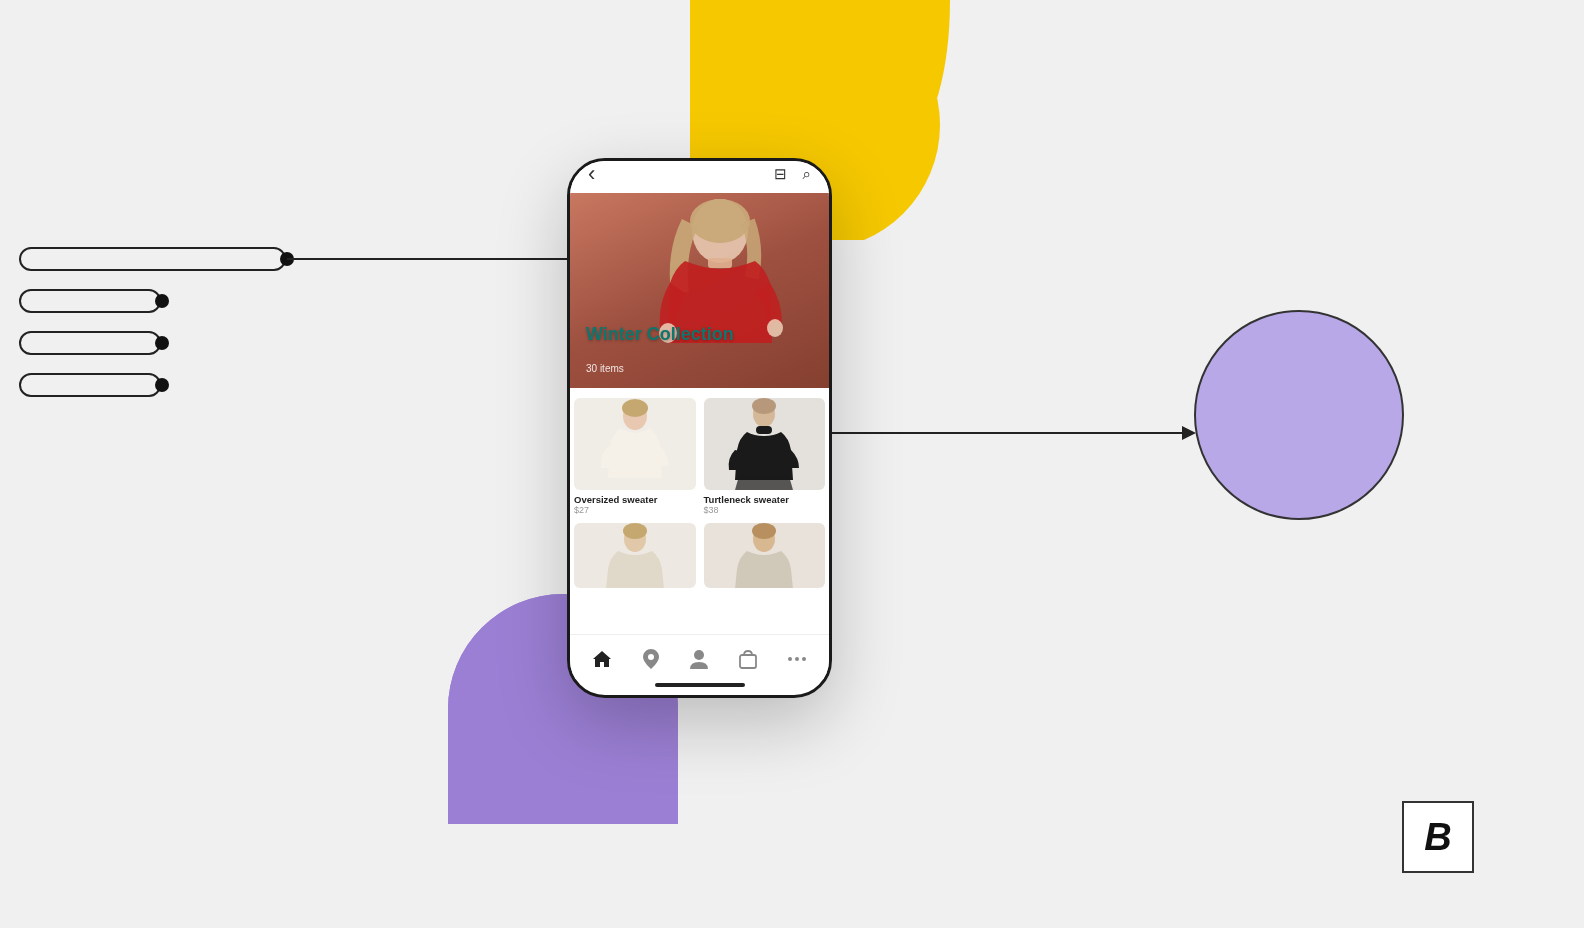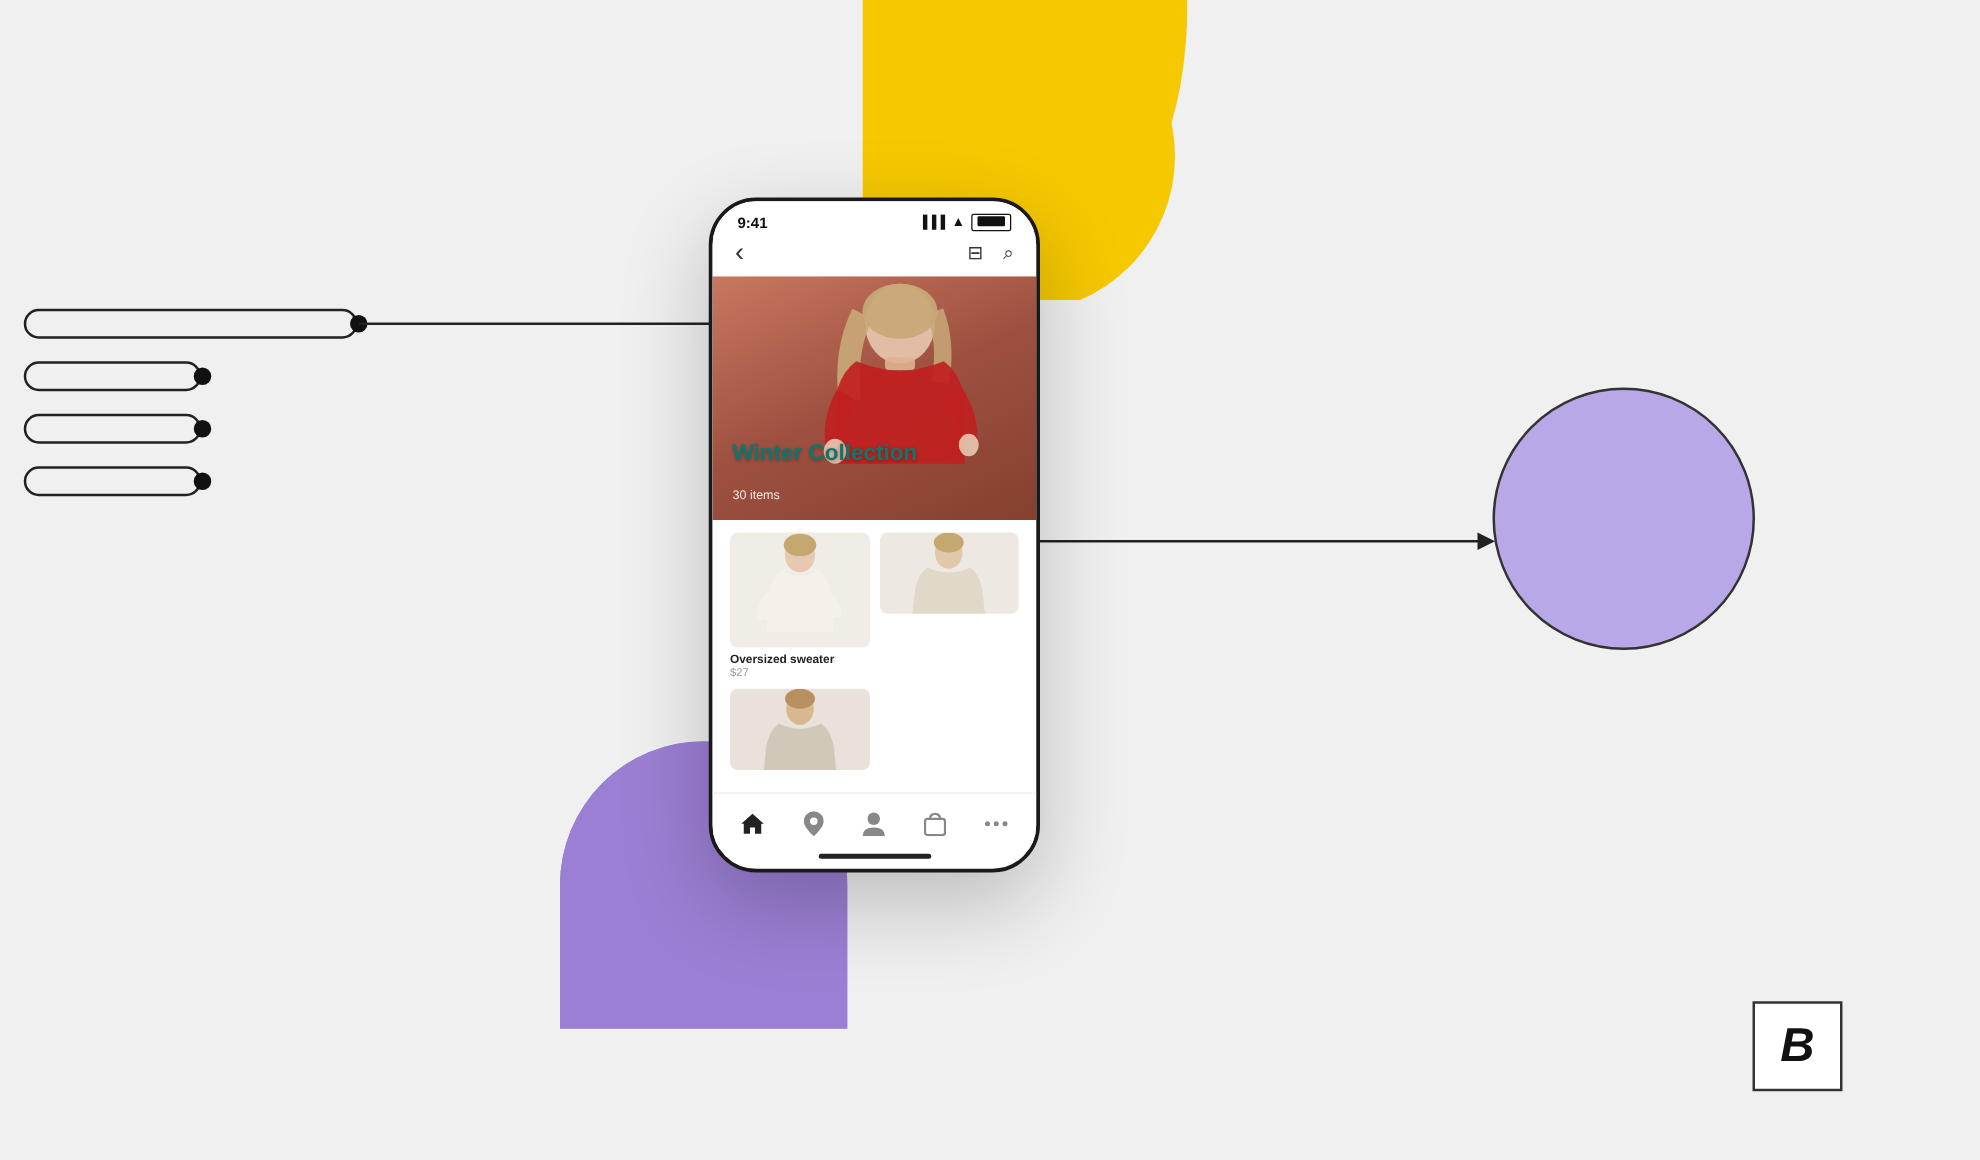--- a/index.html
+++ b/index.html
@@ -67,30 +67,20 @@
 </div>
 
 <div style="position:absolute; bottom:55px; right:110px; width:72px; height:72px; border:2.5px solid #333; background:white; display:flex; align-items:center; justify-content:center; font-size:38px; font-weight:900; font-style:italic; color:#111;">
   <span>B</span>
 </div>
 
 <div style="position:absolute; top:158px; left:567px; width:265px; height:540px;">
 
   <div style="width:100%; height:100%; background:white; border-radius:38px; border:3px solid #1a1a1a; overflow:hidden; box-shadow:0 25px 70px rgba(0,0,0,0.22); display:flex; flex-direction:column;">
 
-    <div style="display:flex; justify-content:space-between; align-items:center; padding:10px 20px 4px; background:white; flex-shrink:0;">
-      <span style="font-size:12px; font-weight:700; color:#111;">9:41</span>
-      <div style="display:flex; gap:5px; align-items:center; font-size:10px; color:#111;">
-        <span>▐▐▐</span>
-        <span style="font-size:11px;">▲</span>
-        <span style="border:1.5px solid #111; border-radius:2px; padding:1px 4px; font-size:9px; position:relative;">
-          <span style="display:inline-block; width:22px; height:8px; background:#111; border-radius:1px;"></span>
-        </span>
-      </div>
-    </div>
 
     <div style="display:flex; justify-content:space-between; align-items:center; padding:2px 18px 8px; background:white; flex-shrink:0;">
       <button style="background:none; border:none; font-size:22px; cursor:pointer; color:#333; line-height:1;">‹</button>
       <div style="display:flex; gap:16px;">
         <button style="background:none; border:none; cursor:pointer; color:#333; font-size:15px;">⊟</button>
         <button style="background:none; border:none; cursor:pointer; color:#333; font-size:15px;">⌕</button>
       </div>
     </div>
 
     <div style="position:relative; width:100%; height:195px; flex-shrink:0; overflow:hidden;">
@@ -115,40 +105,59 @@
         <ellipse cx="78" cy="140" rx="9" ry="10" fill="#e8c8b0" opacity="0.9"></ellipse>
         <ellipse cx="185" cy="135" rx="8" ry="9" fill="#e8c8b0" opacity="0.9"></ellipse>
       </svg>
 
       <div style="position:absolute; bottom:14px; left:16px; color:white;">
         <div style="font-size:18px; font-weight:800; color:#0f766e; text-shadow:0 1px 3px rgba(0,0,0,0.3);">Winter Collection</div>
         <div style="font-size:10px; color:rgba(255,255,255,0.85); margin-top:18px;">30 items</div>
       </div>
     </div>
 
-    <div style="flex:1; overflow:hidden; background:white; padding:10px 14px 0;">
+    <div style="flex:1; overflow:hidden; background:white; padding:10px 4px 0;">
       <div style="display:grid; grid-template-columns:1fr 1fr; gap:8px;">
 
         <div style="cursor:pointer;">
           <div style="width:100%; height:92px; background:#f0ece6; border-radius:6px; overflow:hidden; display:flex; align-items:flex-end; justify-content:center;">
             <svg width="90" height="92" viewBox="0 0 90 92" xmlns="http://www.w3.org/2000/svg">
 
               <ellipse cx="45" cy="18" rx="12" ry="14" fill="#e8c8b0"></ellipse>
 
               <ellipse cx="45" cy="10" rx="13" ry="9" fill="#c4a870"></ellipse>
 
               <path d="M 30 30 Q 22 36 20 48 L 18 80 L 72 80 L 70 48 Q 68 36 60 30 Q 53 34 45 35 Q 37 34 30 30Z" fill="#f5f0e8"></path>
               <path d="M 18 48 Q 10 55 11 70 L 22 70 Q 24 58 28 50Z" fill="#f5f0e8"></path>
               <path d="M 70 48 Q 78 55 79 68 L 68 68 Q 66 58 62 50Z" fill="#f5f0e8"></path>
             </svg>
           </div>
           <div style="font-size:9.5px; font-weight:600; color:#222; margin-top:4px;">Oversized sweater</div>
           <div style="font-size:9px; color:#999;">$27</div>
         </div>
 
+        <div style="cursor:pointer;">
+          <div style="width:100%; height:92px; background:#e4e0dc; border-radius:6px; overflow:hidden; display:flex; align-items:flex-end; justify-content:center;">
+            <svg width="90" height="92" viewBox="0 0 90 92" xmlns="http://www.w3.org/2000/svg">
+
+              <ellipse cx="45" cy="16" rx="11" ry="13" fill="#d4b898"></ellipse>
+
+              <ellipse cx="45" cy="8" rx="12" ry="8" fill="#b8987a"></ellipse>
+
+              <rect x="37" y="28" width="16" height="8" rx="4" fill="#1a1a1a"></rect>
+              <path d="M 28 34 Q 20 40 18 52 L 16 82 L 74 82 L 72 52 Q 70 40 62 34 Q 55 38 45 38 Q 35 38 28 34Z" fill="#1a1a1a"></path>
+              <path d="M 16 52 Q 8 60 10 72 L 20 72 Q 22 62 26 54Z" fill="#1a1a1a"></path>
+              <path d="M 72 52 Q 80 60 80 70 L 70 70 Q 68 62 64 54Z" fill="#1a1a1a"></path>
+
+              <path d="M 20 78 L 70 78 L 74 92 L 16 92 Z" fill="#1a1a1a" opacity="0.7"></path>
+            </svg>
+          </div>
+          <div style="font-size:9.5px; font-weight:600; color:#222; margin-top:4px;">Turtleneck sweater</div>
+          <div style="font-size:9px; color:#999;">$38</div>
+        </div>
 
         <div style="cursor:pointer;">
           <div style="width:100%; height:65px; background:#eee8e2; border-radius:6px; overflow:hidden; display:flex; align-items:flex-end; justify-content:center;">
             <svg width="90" height="65" viewBox="0 0 90 65" xmlns="http://www.w3.org/2000/svg">
               <ellipse cx="45" cy="16" rx="11" ry="13" fill="#e0c8a8"></ellipse>
               <ellipse cx="45" cy="8" rx="12" ry="8" fill="#c4a870"></ellipse>
               <path d="M 28 28 Q 20 34 18 46 L 16 66 L 74 66 L 72 46 Q 70 34 62 28 Q 53 32 45 32 Q 37 32 28 28Z" fill="#e0d8c8"></path>
             </svg>
           </div>
         </div>

